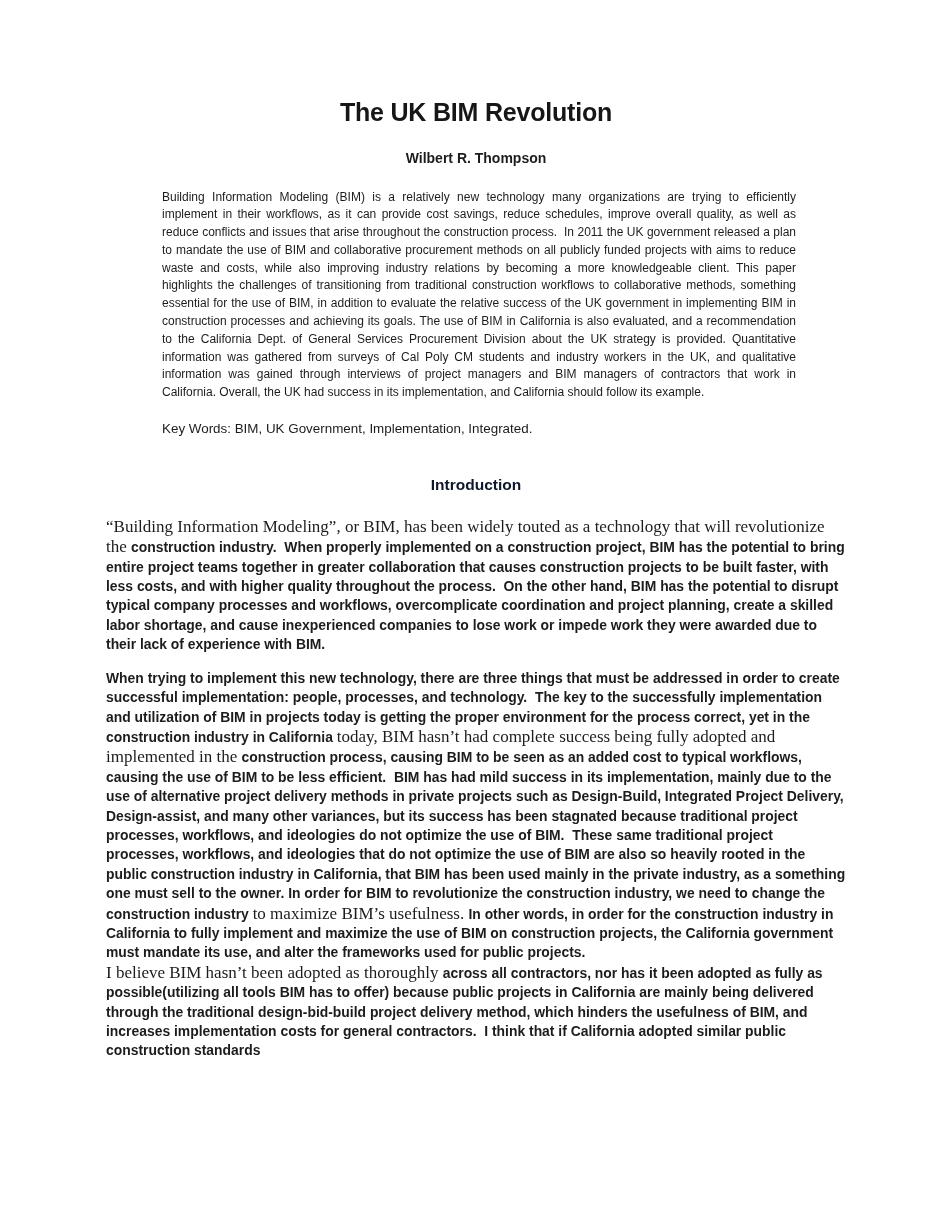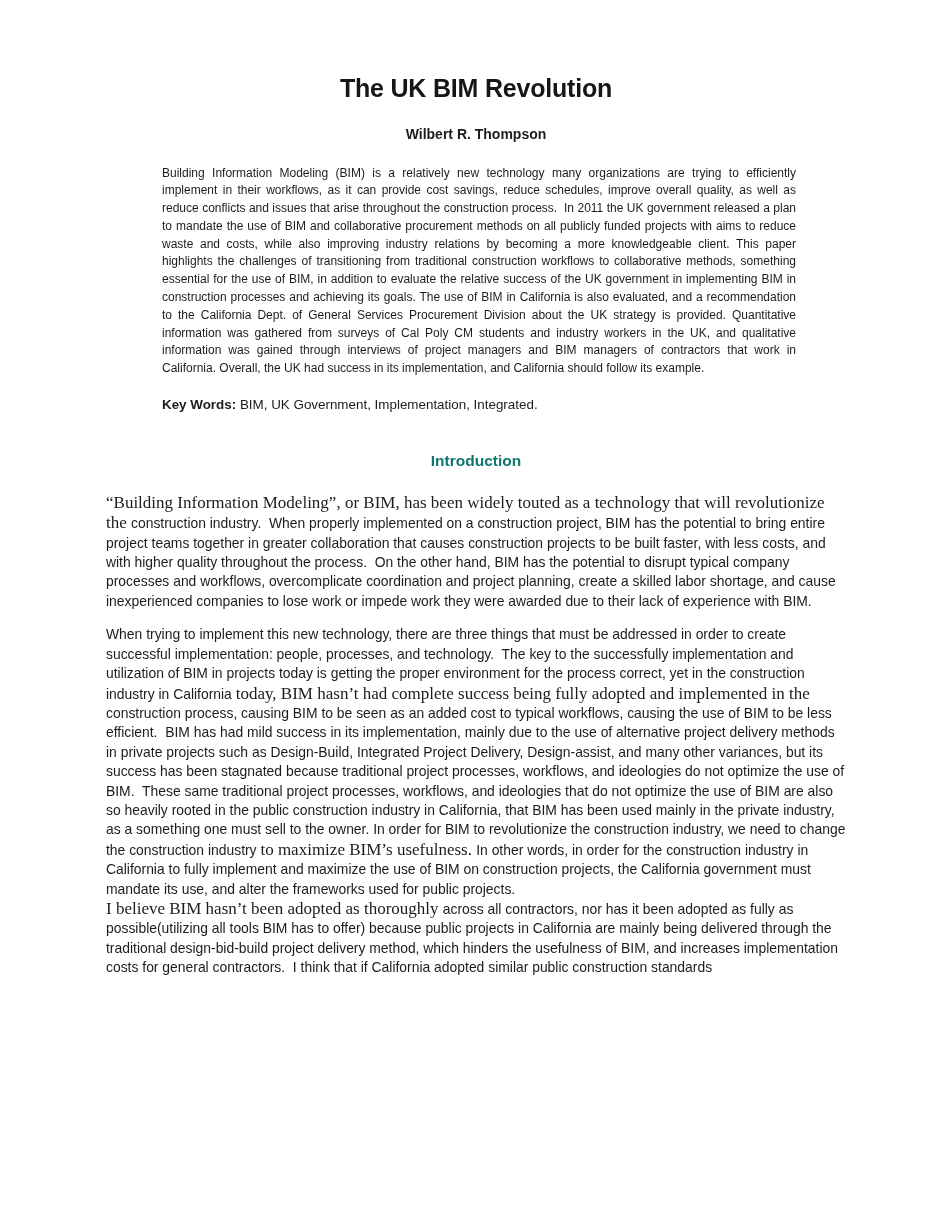--- a/index.html
+++ b/index.html
@@ -9,21 +9,21 @@
   }
   .page {
     position: relative;
     width: 952px;
     height: 1232px;
     margin: 0 auto;
     background: #ffffff;
     color: #1c1c1c;
     font-family: "Liberation Sans", sans-serif;
     box-sizing: border-box;
-    padding: 74px 106px 0 106px;
+    padding: 98px 106px 0 106px;
     overflow: hidden;
   }
   .title {
     margin: 0;
     text-align: center;
     font-size: 25px;
     font-weight: 700;
     letter-spacing: -0.2px;
     color: #161616;
   }
@@ -39,36 +39,36 @@
     text-align: justify;
     font-size: 12px;
     line-height: 17.8px;
     white-space: pre-wrap;
   }
   .keywords {
     margin: 18px 50px 0 56px;
     font-size: 13.4px;
     line-height: 17.8px;
   }
-  .kw-label { font-weight: 700; }
+  .kw-label { font-weight: 400; }
   .section-heading {
     margin: 38px 0 23px 0;
     text-align: center;
     font-size: 15.5px;
     font-weight: 700;
-    color: #0f766e;
+    color: #0f172a;
   }
   .body-para {
     margin: 0 0 14px 0;
     text-align: left;
     font-size: 13.9px;
     line-height: 19.4px;
     white-space: pre-wrap;
   }
-  .run.sans { font-family: "Liberation Sans", sans-serif; }
+  .run.sans { font-family: "Liberation Sans", sans-serif; font-weight: bold; }
   .run.serif { font-family: "Liberation Serif", serif; font-size: 17px; }
 </style>
 </head>
 <body>
 
 <div class="page">
 
   <h1 class="title">The UK BIM Revolution</h1>
 
   <div class="author-block">

